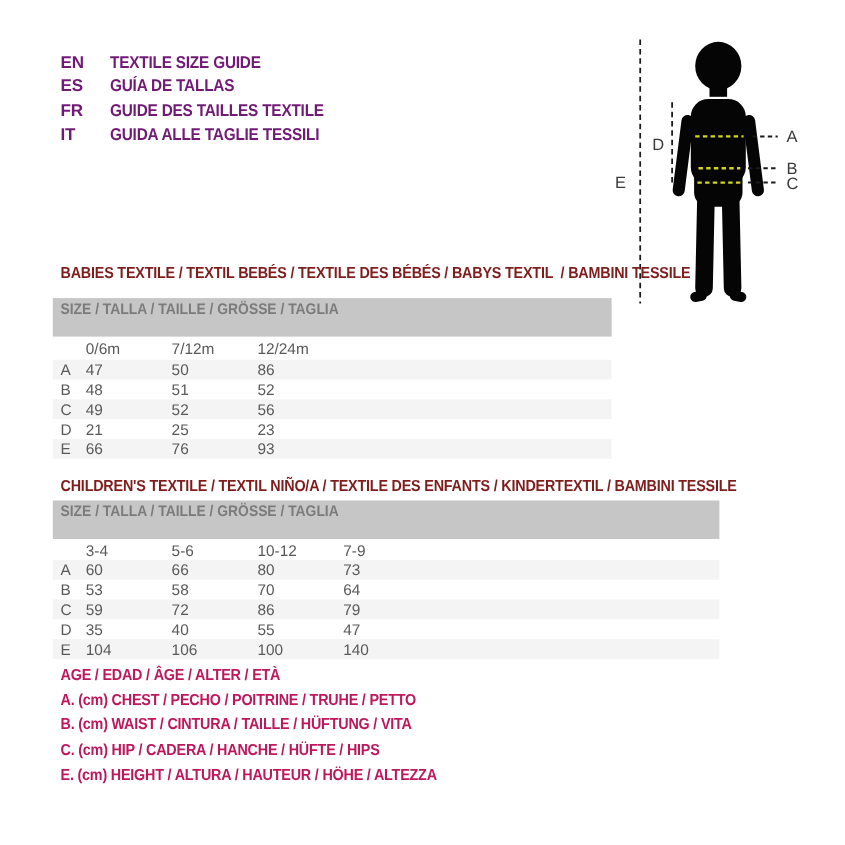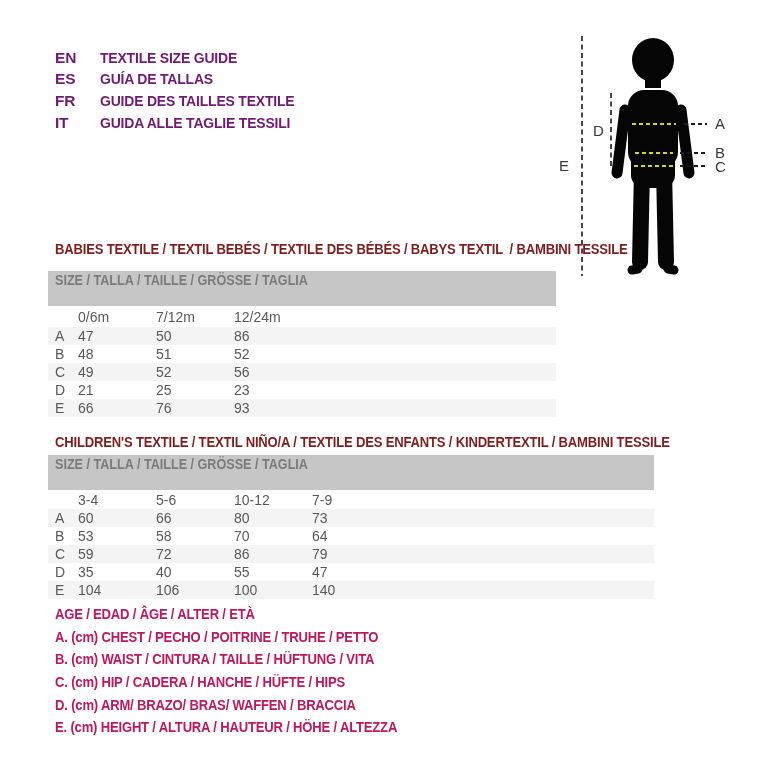--- a/index.html
+++ b/index.html
@@ -222,20 +222,17 @@
     <div class="legend-line">
       <span class="cond">A. (cm) CHEST / PECHO / POITRINE / TRUHE / PETTO</span>
     </div>
     <div class="legend-line">
       <span class="cond">B. (cm) WAIST / CINTURA / TAILLE / HÜFTUNG / VITA</span>
     </div>
     <div class="legend-line">
       <span class="cond">C. (cm) HIP / CADERA / HANCHE / HÜFTE / HIPS</span>
     </div>
     <div class="legend-line">
-      <span class="cond">D. (cm) ARM/ BRAZO/ BRAS/ WAFFEN / BRACCIA</span>
-    </div>
-    <div class="legend-line">
       <span class="cond">E. (cm) HEIGHT / ALTURA / HAUTEUR / HÖHE / ALTEZZA</span>
     </div>
   </section>
 
 </div>
 
 </body></html>

